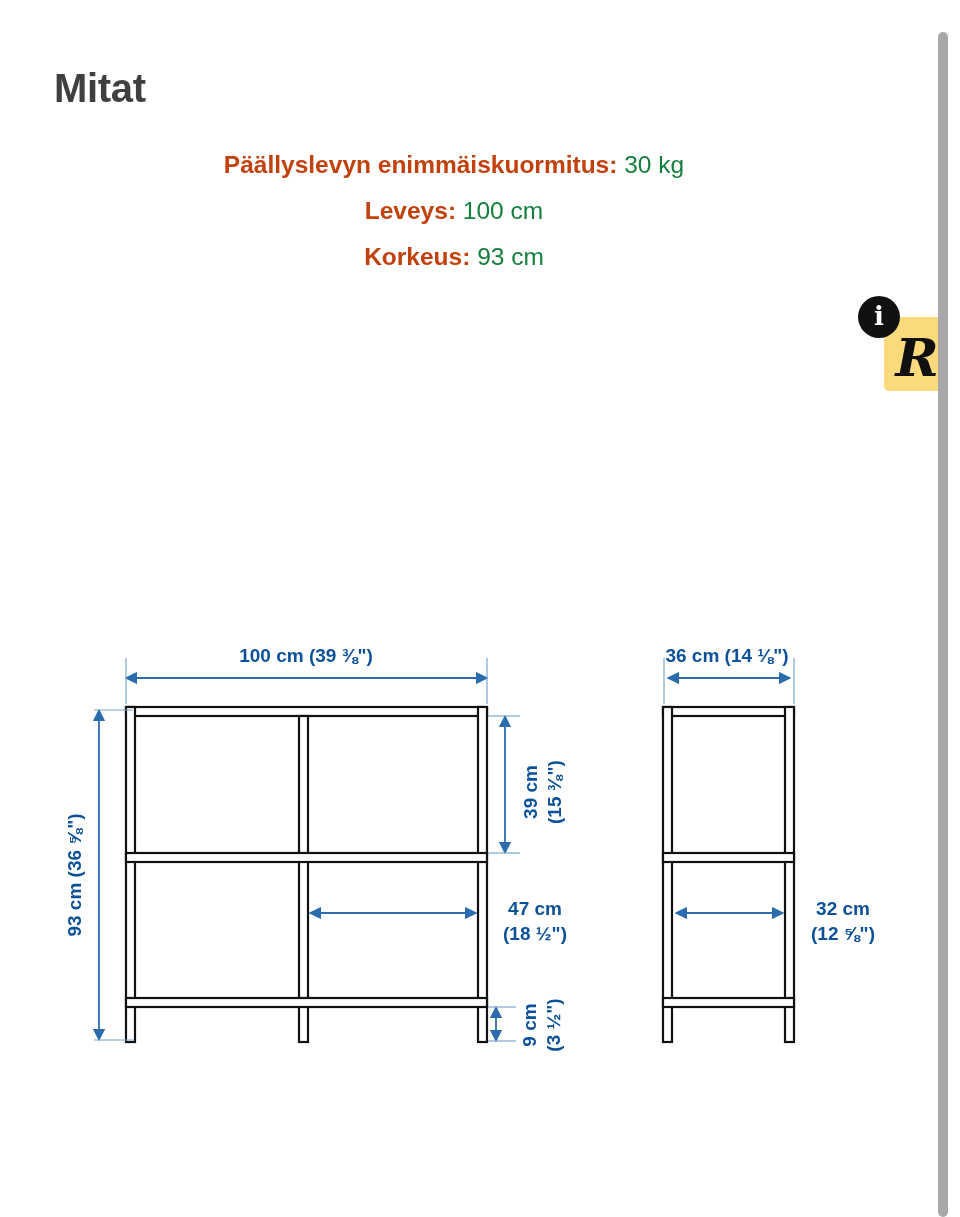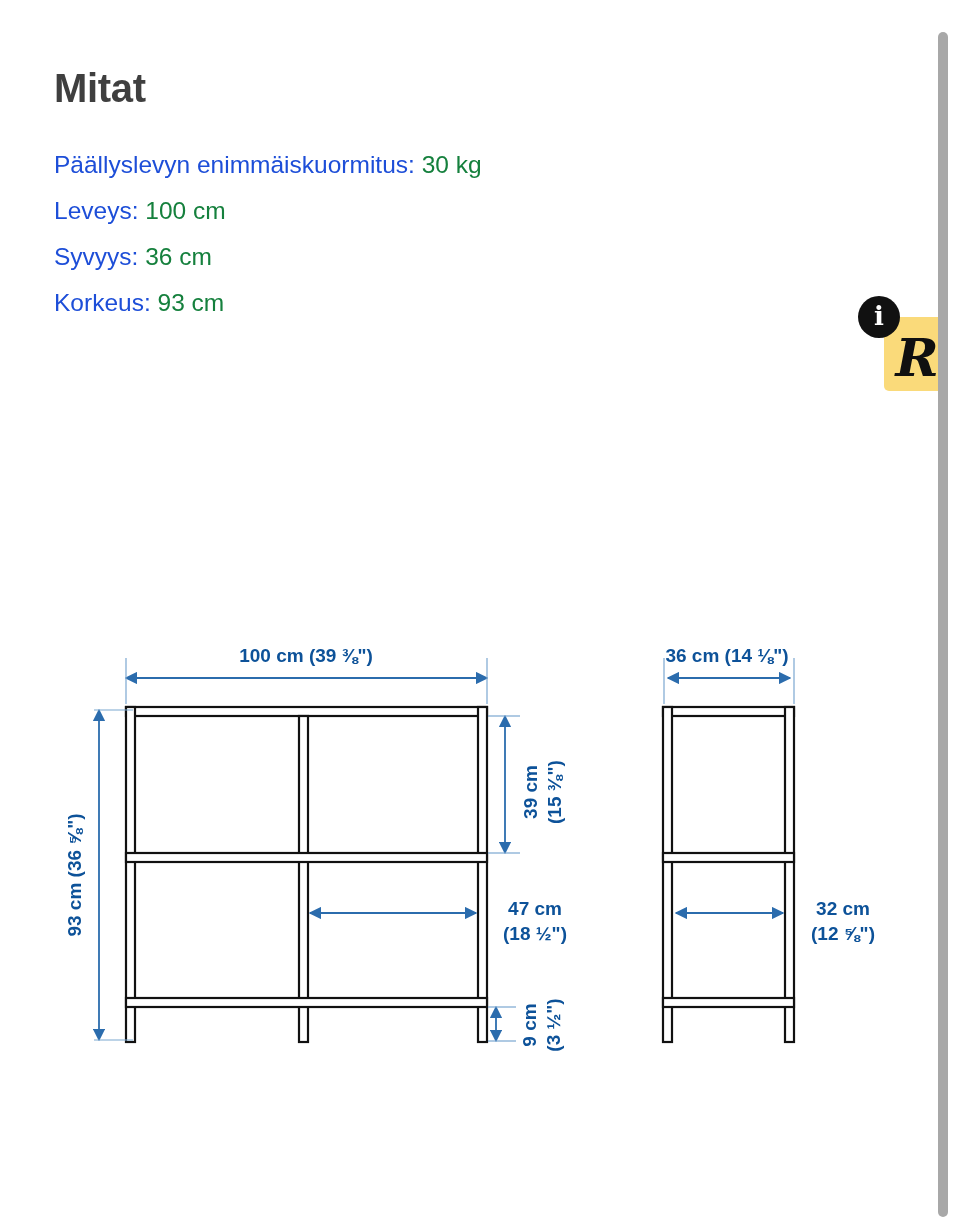--- a/index.html
+++ b/index.html
@@ -16,20 +16,21 @@
     font-family: "Liberation Sans", sans-serif;
     -webkit-font-smoothing: antialiased;
   }
 
   
   #page {
     position: absolute;
     left: 0; top: 0;
     width: 930px;
     height: 1217px;
+    text-align: center;
   }
 
   
   #page-title {
     position: absolute;
     left: 54px;
     top: 38px;
     font-size: 40px;
     font-weight: bold;
     color: #3f3f3f;
@@ -44,22 +45,22 @@
     top: 142px;
     width: 800px;
   }
   .spec-row {
     font-size: 24.5px;
     line-height: 46px;
     color: #4a4a4a;
     white-space: nowrap;
   }
   .spec-label {
-    font-weight: normal;
-    color: #1d4ed8;
+    font-weight: bold;
+    color: #c2410c;
   }
   .spec-value {
     font-weight: normal;
     color: #15803d;
   }
 
   
   #brand-badge {
     position: absolute;
     left: 884px;
@@ -146,24 +147,20 @@
   <div id="spec-list">
     <div class="spec-row">
       <span class="spec-label">Päällyslevyn enimmäiskuormitus:</span>
       <span class="spec-value">30 kg</span>
     </div>
     <div class="spec-row">
       <span class="spec-label">Leveys:</span>
       <span class="spec-value">100 cm</span>
     </div>
     <div class="spec-row">
-      <span class="spec-label">Syvyys:</span>
-      <span class="spec-value">36 cm</span>
-    </div>
-    <div class="spec-row">
       <span class="spec-label">Korkeus:</span>
       <span class="spec-value">93 cm</span>
     </div>
   </div>
 
   <div id="technical-drawing">
     <svg width="930" height="500" viewBox="0 0 930 500" xmlns="http://www.w3.org/2000/svg">
       <g>
 
         <rect x="126" y="107" width="361" height="9" fill="#ffffff" stroke="#111111" stroke-width="2.2"></rect>

